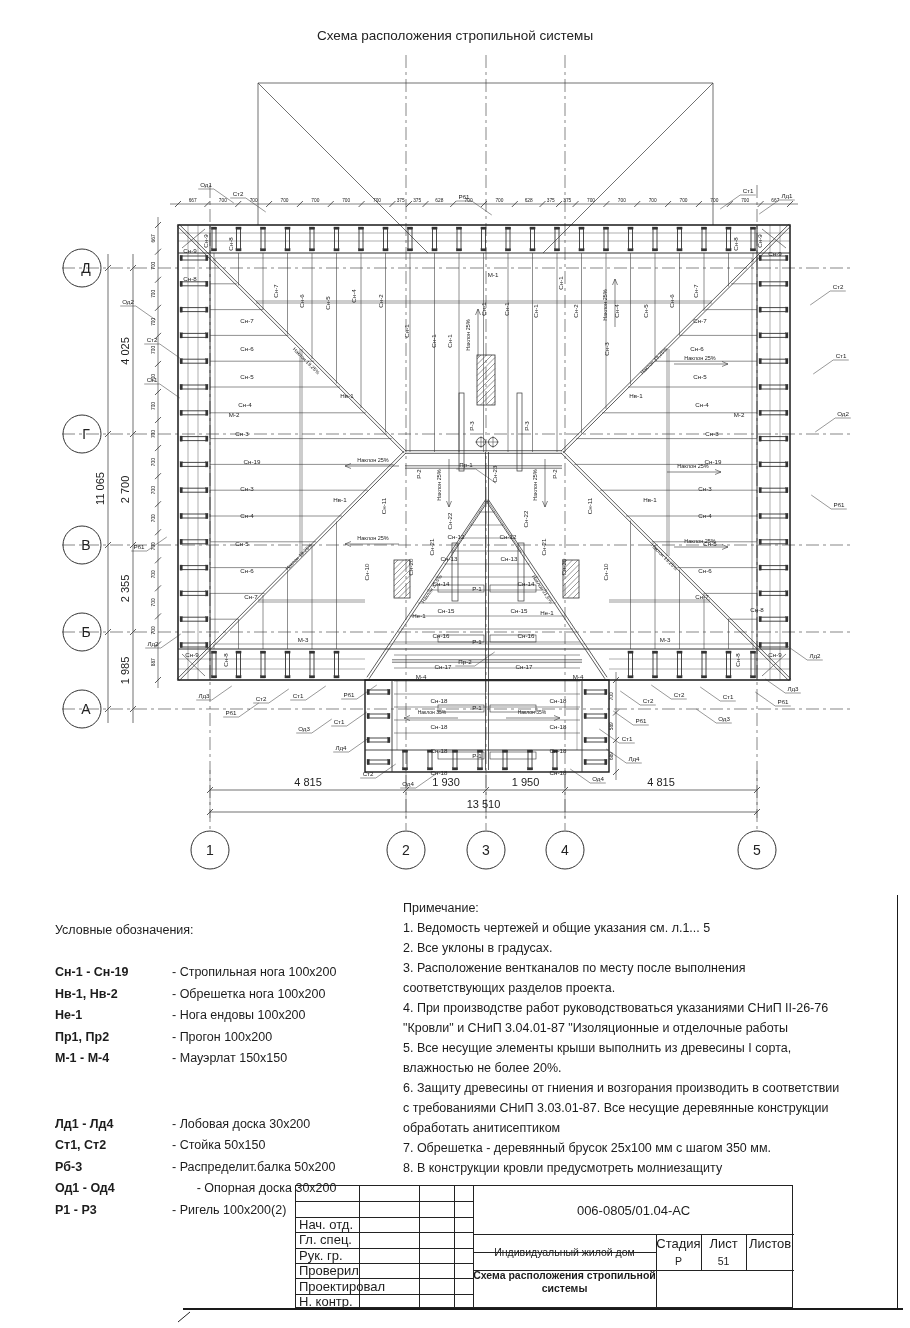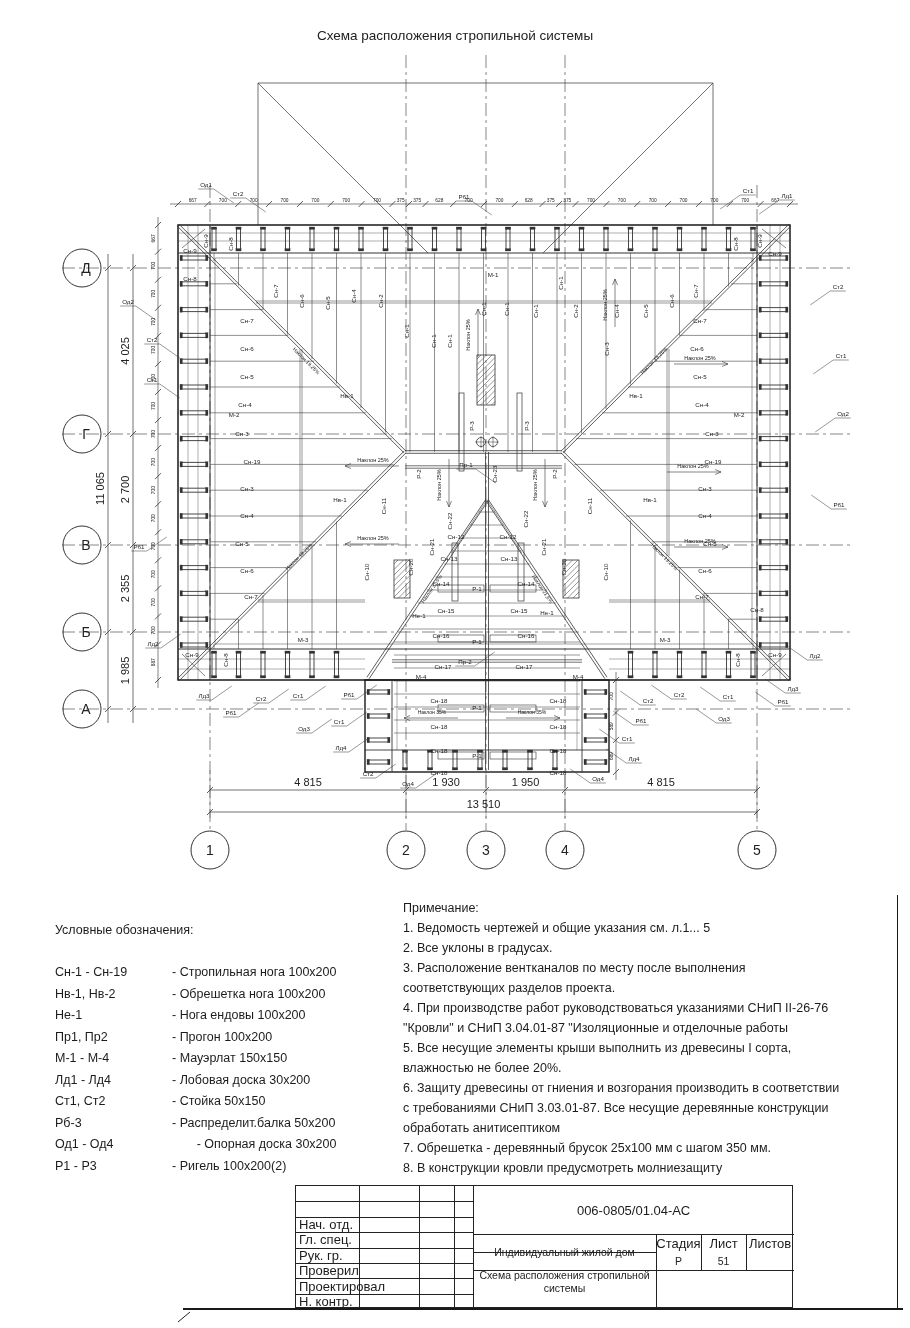--- a/index.html
+++ b/index.html
@@ -1,21 +1,21 @@
 <!DOCTYPE html>
 <html><head>
 <meta charset="utf-8">
 <style>
   html,body{margin:0;padding:0;background:#fff;}
   body{width:910px;height:1328px;position:relative;font-family:"Liberation Sans",sans-serif;color:#1c1c1c;overflow:hidden;}
   #plan{position:absolute;left:0;top:0;}
   .blk{position:absolute;font-size:12.5px;line-height:20px;}
   #legend-title{margin-bottom:22px;}
   .lg-row{display:flex;}
-  .lg-code{width:117px;flex:none;}
+  .lg-code{width:117px;flex:none;font-weight:bold;}
   #notes-block{width:505px;}
   
   #tblock{position:absolute;left:295px;top:1185px;width:498px;height:123px;border:1.6px solid #222;box-sizing:border-box;}
   .tb-line{position:absolute;background:#222;}
   .tb-txt{position:absolute;font-size:13px;line-height:15px;white-space:nowrap;}
   .tb-center{display:flex;align-items:center;justify-content:center;text-align:center;}
   #frame-bottom,#frame-right{position:absolute;background:#1a1a1a;}
   #frame-bottom{left:183px;top:1308px;width:720px;height:1.6px;}
   #frame-right{left:897px;top:895px;width:1.4px;height:415px;}
   #corner-tick{position:absolute;left:176px;top:1310px;width:16px;height:14px;}
@@ -987,21 +987,21 @@
         <span>- Нога ендовы 100х200</span>
       </div>
       <div class="lg-row" style="line-height: 21.5px;">
         <span class="lg-code">Пр1, Пр2</span>
         <span>- Прогон 100х200</span>
       </div>
       <div class="lg-row" style="line-height: 21.5px;">
         <span class="lg-code">М-1 - М-4</span>
         <span>- Мауэрлат 150х150</span>
       </div>
-      <div class="lg-row" style="line-height: 21.5px;">
+      <div class="lg-row" style="line-height: 21.5px; margin-top: 44px;">
         <span class="lg-code">Лд1 - Лд4</span>
         <span>- Лобовая доска 30х200</span>
       </div>
       <div class="lg-row" style="line-height: 21.5px;">
         <span class="lg-code">Ст1, Ст2</span>
         <span>- Стойка 50х150</span>
       </div>
       <div class="lg-row" style="line-height: 21.5px;">
         <span class="lg-code">Рб-3</span>
         <span>- Распределит.балка 50х200</span>
@@ -1038,21 +1038,21 @@
 
 <div id="tblock">
   <div class="tb-txt tb-center" style="left:177px;top:0;width:321px;height:48px;font-size:13px;">006-0805/01.04-АС</div>
   <div class="tb-txt tb-center" style="left:177px;top:48px;width:183px;height:36px;font-size:10.5px;">Индивидуальный жилой дом</div>
   <div class="tb-txt tb-center" style="left:360px;top:48px;width:45px;height:18px;">Стадия</div>
   <div class="tb-txt tb-center" style="left:405px;top:48px;width:45px;height:18px;">Лист</div>
   <div class="tb-txt tb-center" style="left:450px;top:48px;width:48px;height:18px;">Листов</div>
   <div class="tb-txt tb-center" style="left:360px;top:66px;width:45px;height:18px;font-size:10.5px;">Р</div>
   <div class="tb-txt tb-center" style="left:405px;top:66px;width:45px;height:18px;font-size:10.5px;">51</div>
   <div class="tb-txt tb-center" style="left:450px;top:66px;width:48px;height:18px;font-size:10.5px;"></div>
-  <div class="tb-txt tb-center" style="left:177px;top:84px;width:183px;height:24px;font-size:10.5px;line-height:13px;flex-direction:column;">
+  <div class="tb-txt tb-center" style="left:177px;top:84px;width:183px;height:24px;font-size:10.5px;line-height:13px;flex-direction:column;font-weight:bold;">
     <span>Схема расположения стропильной</span>
     <span>системы</span>
   </div>
   <div id="tb-roles">
       <div class="tb-txt" style="left: 3px; top: 31px; width: 60px; height: 15px;">Нач. отд.</div>
       <div class="tb-txt" style="left: 3px; top: 46.4px; width: 60px; height: 15px;">Гл. спец.</div>
       <div class="tb-txt" style="left: 3px; top: 61.8px; width: 60px; height: 15px;">Рук. гр.</div>
       <div class="tb-txt" style="left: 3px; top: 77.2px; width: 60px; height: 15px;">Проверил</div>
       <div class="tb-txt" style="left: 3px; top: 92.6px; width: 60px; height: 15px;">Проектировал</div>
       <div class="tb-txt" style="left: 3px; top: 108px; width: 60px; height: 15px;">Н. контр.</div>

